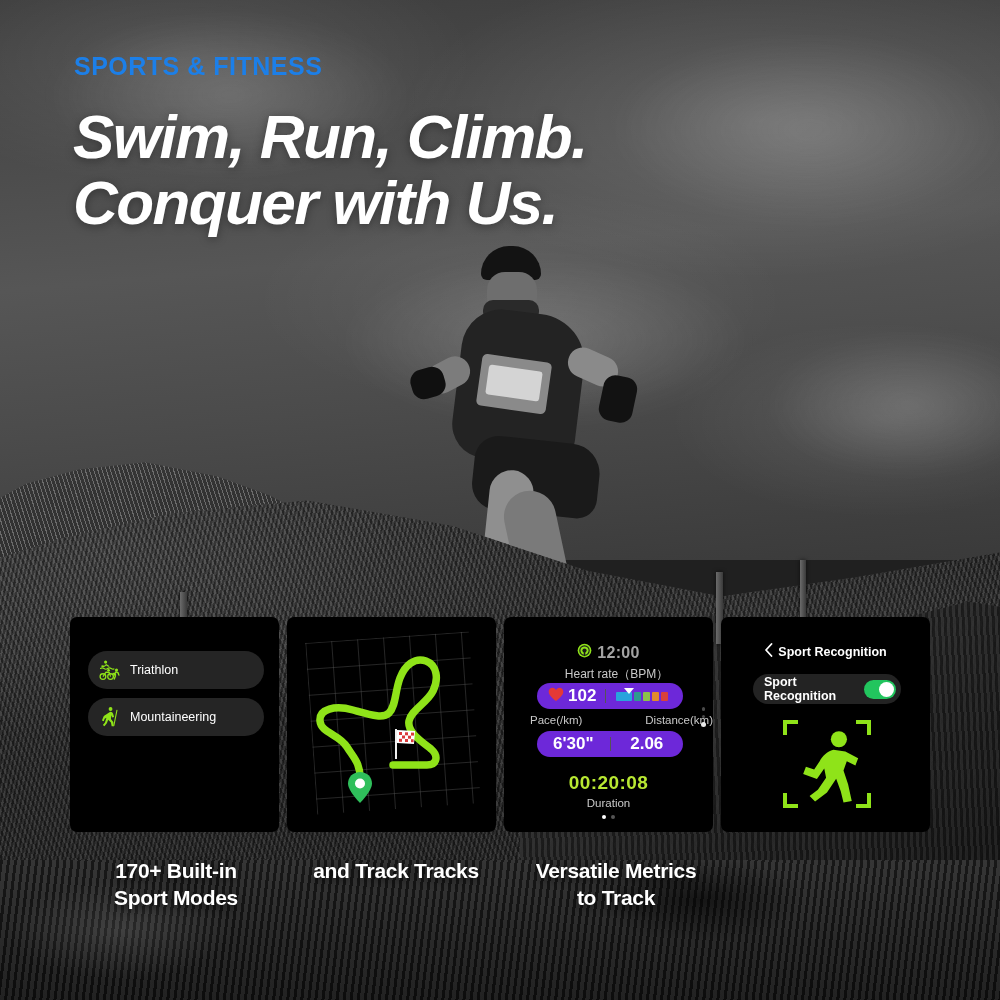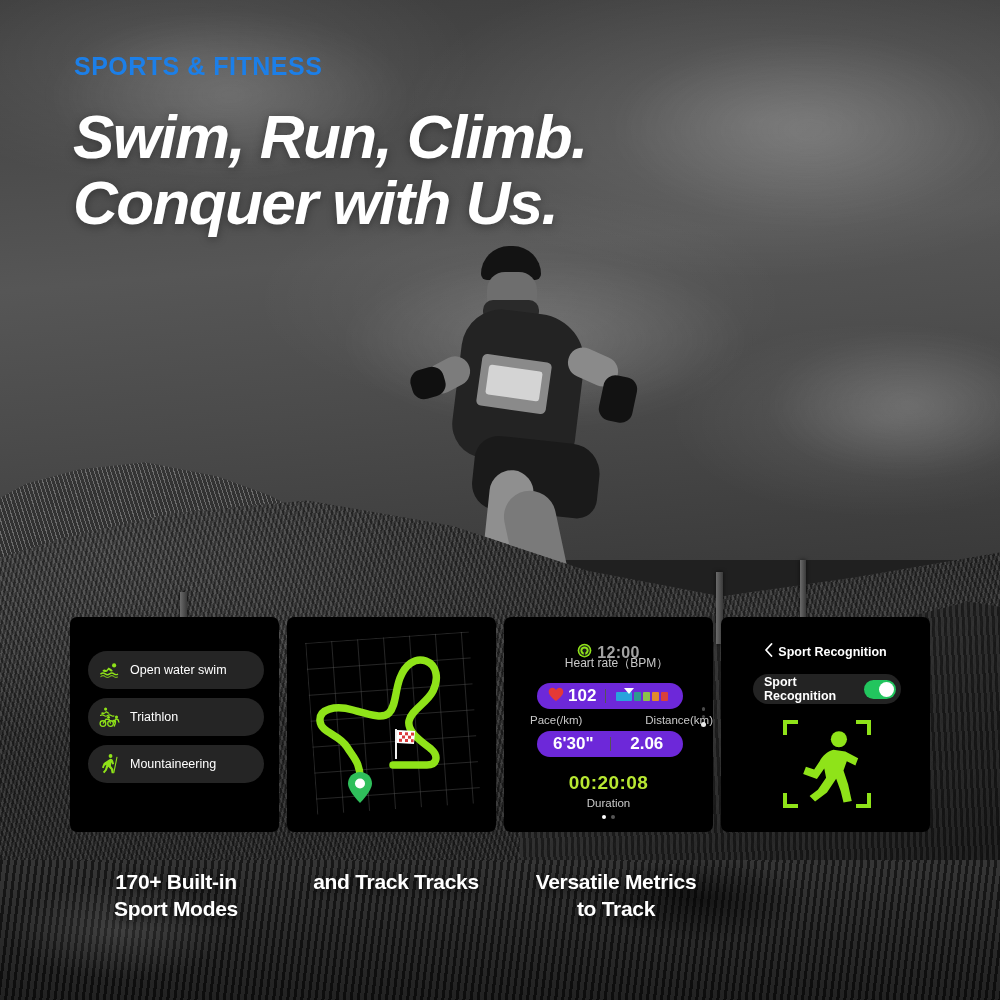--- a/index.html
+++ b/index.html
@@ -149,21 +149,20 @@
   .br.tr{right:0;top:0;border-left:none;border-bottom:none;}
   .br.bl{left:0;bottom:0;border-right:none;border-top:none;}
   .br.brr{right:0;bottom:0;border-left:none;border-top:none;}
 
   
   .captions { position:absolute; left:70px; top:858px; width:860px; display:flex; gap:8px; }
   .caption {
     width:212px; text-align:center; color:#fff;
     font-size:21px; font-weight:bold; line-height:1.28; letter-spacing:-.3px;
     text-shadow:0 2px 8px rgba(0,0,0,.75);
-    margin-top:11px;
   }
 </style>
 </head>
 <body>
 
 <div id="bg">
   <div class="sky"></div>
   <div class="cloud" style="left:40px;top:10px;width:380px;height:170px;"></div>
   <div class="cloud" style="left:600px;top:30px;width:420px;height:200px;"></div>
   <div class="cloud" style="left:330px;top:250px;width:430px;height:180px;"></div>
@@ -203,31 +202,20 @@
 <div class="eyebrow" style="color:#1C7FE8">SPORTS &amp; FITNESS</div>
 <div class="headline">
   <div>Swim, Run, Climb.</div>
   <div>Conquer with Us.</div>
 </div>
 
 <div class="cards">
 
   <div class="card">
     <div class="modes">
-      <div class="mode">
-        <span class="mode-icon">
-          <svg viewBox="0 0 24 24" width="22" height="22">
-            <circle cx="16.5" cy="7" r="2.3" fill="#8FE319"></circle>
-            <path d="M4 12.2c1.3-1.1 2.6-1.1 3.9 0l2.6-2.9 3.1 1.8 1.6 2.1c-1.1.5-2.1.5-3-.2l-1.7-1.2-1.6 1.7c-1.6 1-3.3 1-4.9-.1z" fill="#8FE319"></path>
-            <path d="M2 16.2c1.6-1.3 3.2-1.3 4.8 0 1.6 1.3 3.2 1.3 4.8 0 1.6-1.3 3.2-1.3 4.8 0 1.3 1 2.5 1.2 3.8.5" stroke="#8FE319" stroke-width="1.5" fill="none" stroke-linecap="round"></path>
-            <path d="M2 19.2c1.6-1.3 3.2-1.3 4.8 0 1.6 1.3 3.2 1.3 4.8 0 1.6-1.3 3.2-1.3 4.8 0 1.3 1 2.5 1.2 3.8.5" stroke="#8FE319" stroke-width="1.3" fill="none" stroke-linecap="round" opacity=".75"></path>
-          </svg>
-        </span>
-        <span class="mode-label">Open water swim</span>
-      </div>
       <div class="mode">
         <span class="mode-icon">
           <svg viewBox="0 0 24 24" width="22" height="22">
             <circle cx="7.2" cy="3.4" r="1.7" fill="#8FE319"></circle>
             <path d="M2.4 7.4c1.1-.9 2.2-.9 3.3 0l2.1-2 2.4 1.3 1.3 1.5c-.9.4-1.7.4-2.4-.2l-1.3-.9-1.3 1.2c-1.3.8-2.8.8-4.1-.1z" fill="#8FE319"></path>
             <path d="M1.6 10.4c1.3-1 2.6-1 3.9 0s2.6 1 3.9 0 2.6-1 3.9 0c1 .8 2 .9 3 .4" stroke="#8FE319" stroke-width="1.2" fill="none" stroke-linecap="round"></path>
             <circle cx="4.3" cy="19.2" r="3.1" stroke="#8FE319" stroke-width="1.4" fill="none"></circle>
             <circle cx="12.6" cy="19.2" r="3.1" stroke="#8FE319" stroke-width="1.4" fill="none"></circle>
             <path d="M4.3 19.2 7.6 14.4l3.6.2 1.4 4.6" stroke="#8FE319" stroke-width="1.3" fill="none" stroke-linejoin="round"></path>
             <circle cx="10.4" cy="12.3" r="1.5" fill="#8FE319"></circle>
@@ -281,21 +269,21 @@
         <svg width="15" height="15" viewBox="0 0 24 24">
           <circle cx="12" cy="12" r="11" fill="#8FE319"></circle>
           <circle cx="12" cy="12" r="7.5" fill="none" stroke="#1a1a1a" stroke-width="1.8"></circle>
           <circle cx="12" cy="12" r="3.4" fill="#1a1a1a"></circle>
           <rect x="10.8" y="12" width="2.4" height="9" fill="#1a1a1a"></rect>
         </svg>
       </span>
       <span class="c3-time-txt">12:00</span>
     </div>
 
-    <div class="c3-lbl" style="top:38px;padding-left:16px;">Heart rate（BPM）</div>
+    <div class="c3-lbl" style="top:49px;padding-left:16px;">Heart rate（BPM）</div>
 
     <div class="c3-pill" style="top:66px;">
       <span style="margin-left:11px;">
         <svg width="16" height="15" viewBox="0 0 24 22">
           <path d="M12 21 C 12 21 1 13.5 1 7 C 1 3 4 1 6.8 1 C 9.2 1 11 2.6 12 4.4 C 13 2.6 14.8 1 17.2 1 C 20 1 23 3 23 7 C 23 13.5 12 21 12 21 Z" fill="#E53935"></path>
         </svg>
       </span>
       <span class="c3-hr-num">102</span>
       <span class="c3-div" style="margin:0 10px 0 9px;"></span>
       <span class="zonebar">

